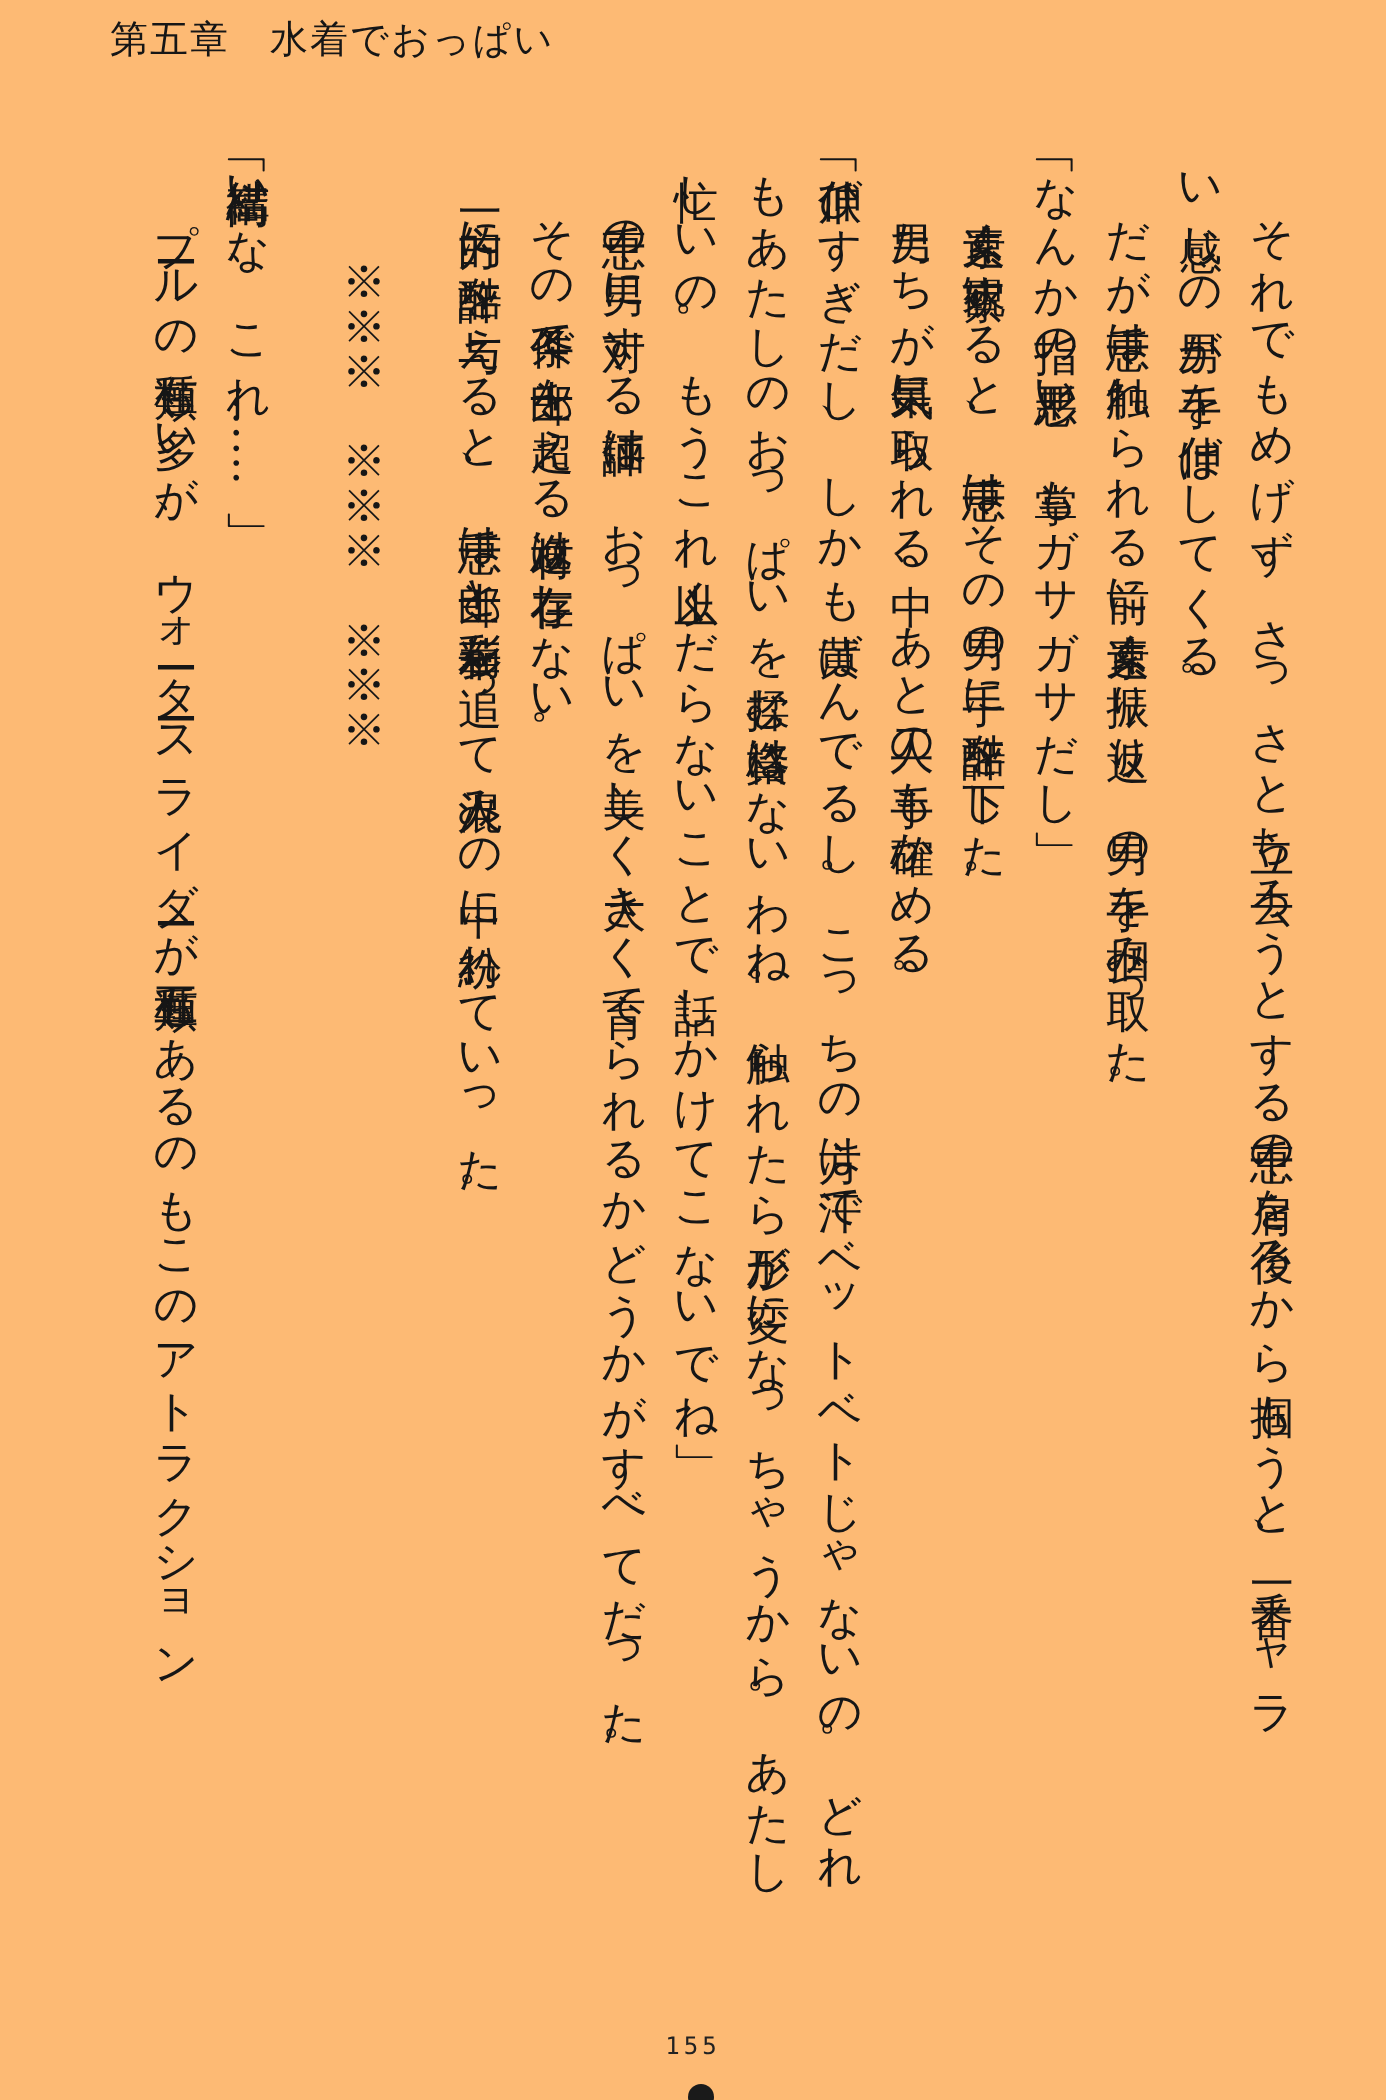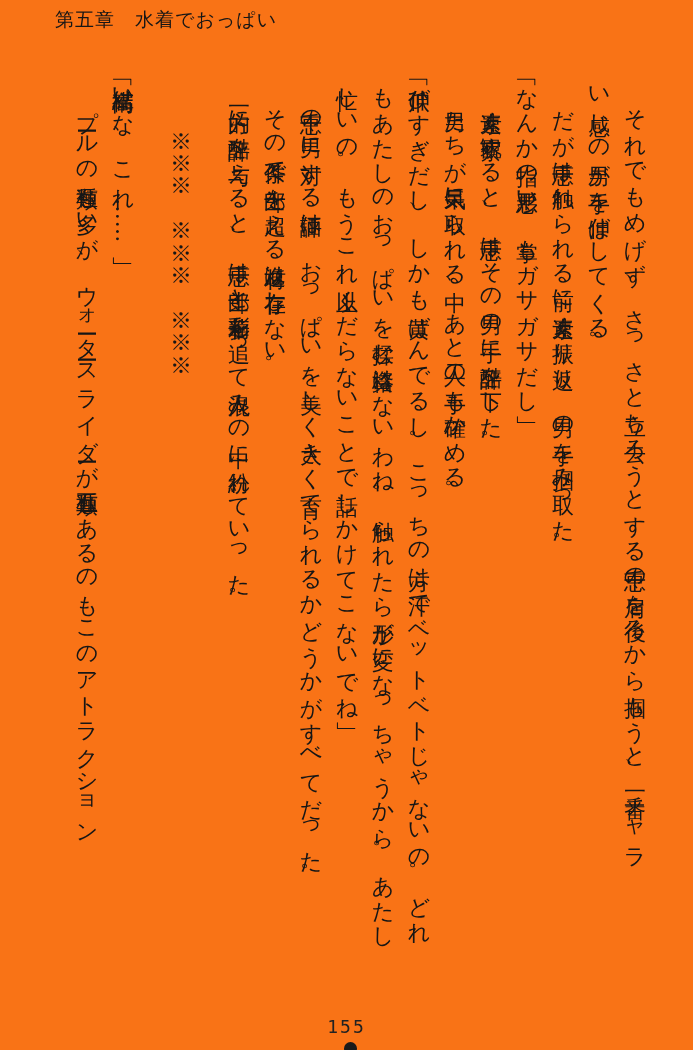--- a/index.html
+++ b/index.html
@@ -1,20 +1,20 @@
 <!DOCTYPE html>
 <html lang="ja"><head>
 <meta charset="utf-8">
 <style>
   html, body { margin: 0; padding: 0; }
   .page {
     position: relative;
     width: 693px;
     height: 1050px;
-    background: #f97316;
+    background: #fdba74;
     overflow: hidden;
     font-family: "DejaVu Serif", "Liberation Serif", serif;
     color: #161616;
   }
   .chapter-header {
     position: absolute;
     top: 7px;
     left: 55px;
     font-size: 19px;
     letter-spacing: 1px;
@@ -39,21 +39,21 @@
   .tline.separator {
     margin: 0 22px;
   }
   .page-number {
     position: absolute;
     top: 1016px;
     left: 0;
     width: 100%;
     text-align: center;
     font-family: "DejaVu Sans Mono", "Liberation Mono", monospace;
-    font-size: 18px;
+    font-size: 12px;
     letter-spacing: 2px;
     color: #222;
   }
   .scan-dot {
     position: absolute;
     top: 1042px;
     left: 344px;
     width: 13px;
     height: 13px;
     border-radius: 50%;

